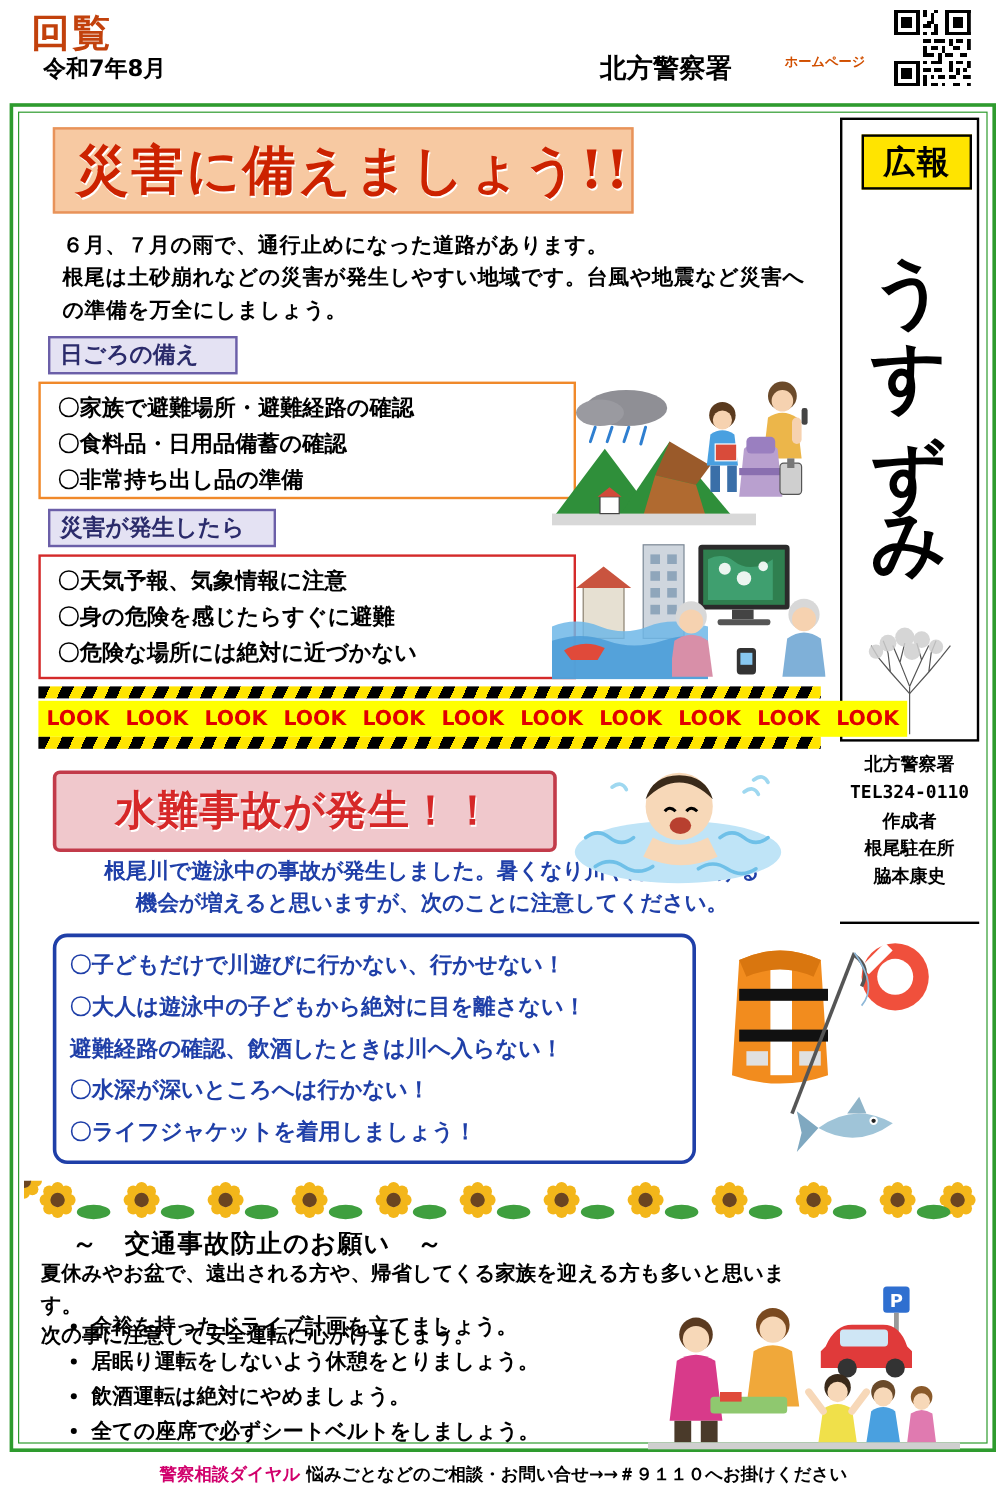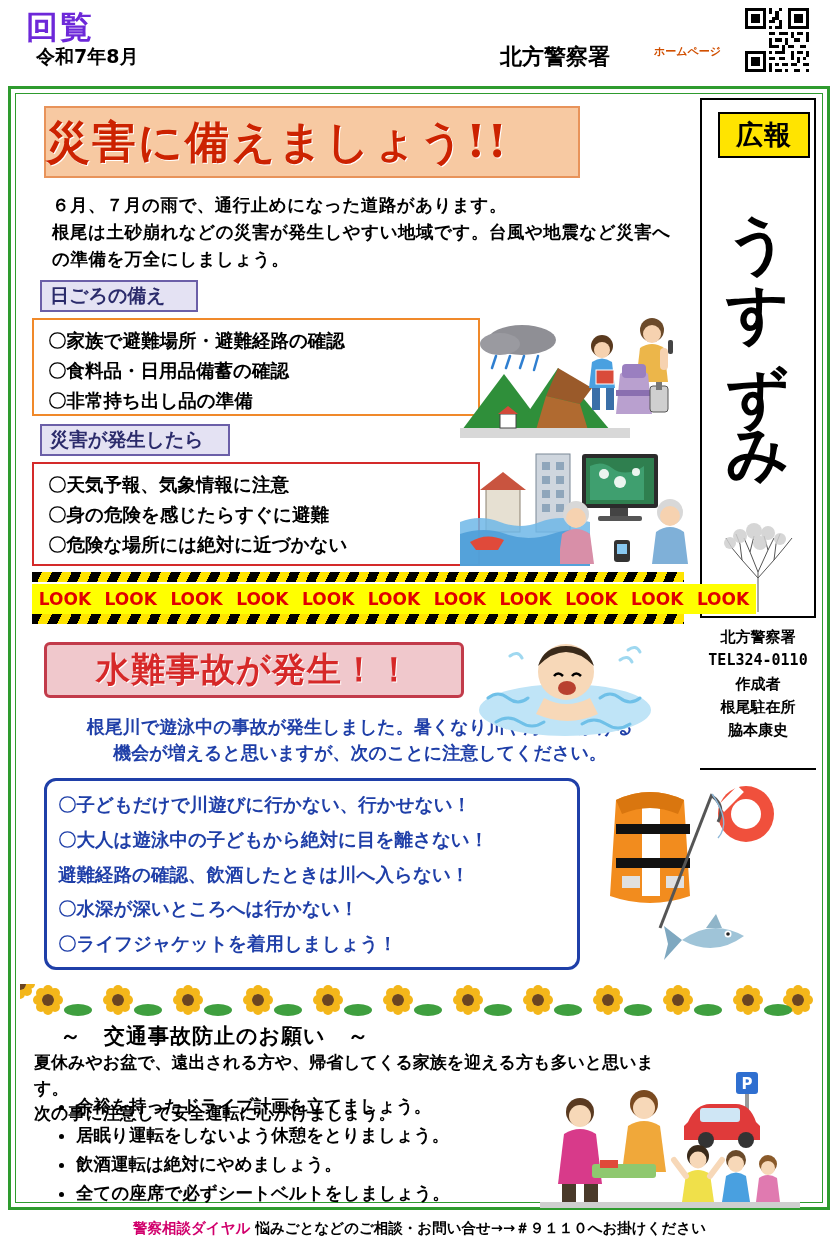--- a/index.html
+++ b/index.html
@@ -7,21 +7,21 @@
     width:839px;height:1250px;
     background:#ffffff;
     font-family:"DejaVu Sans","Liberation Sans",sans-serif;
     position:relative;
     overflow:hidden;
   }
   .page{position:absolute;inset:0;}
 
   
   .header{position:absolute;left:0;top:0;width:839px;height:84px;}
-  .hdr-kairan{position:absolute;left:26px;top:6px;font-size:32px;font-weight:bold;letter-spacing:2px;color:#6d28d9;}
+  .hdr-kairan{position:absolute;left:26px;top:6px;font-size:32px;font-weight:bold;letter-spacing:2px;color:#c2410c;}
   .hdr-date{position:absolute;left:36px;top:44px;font-size:19px;font-weight:bold;color:#000;}
   .hdr-station{position:absolute;left:500px;top:42px;font-size:22px;font-weight:bold;color:#000;}
   .hdr-hp{position:absolute;left:654px;top:44px;font-size:11px;color:#d14f00;font-weight:bold;}
   .qr{position:absolute;left:745px;top:8px;width:64px;height:64px;background:#fff;}
   .qr svg{display:block;}
 
   
   .frame{position:absolute;left:8px;top:86px;width:822px;height:1124px;border:3px solid #2e9b2e;box-sizing:border-box;background:#fff;}
   .frame-inner{position:absolute;inset:4px;border:1px solid #2e9b2e;}
 
@@ -30,21 +30,21 @@
   .banner-kouhou{position:absolute;left:718px;top:112px;width:92px;height:46px;background:#ffe400;border:2px solid #000;box-sizing:border-box;display:flex;align-items:center;justify-content:center;font-size:27px;font-weight:bold;letter-spacing:1px;}
   .banner-vert{position:absolute;left:700px;top:168px;width:116px;height:340px;display:flex;align-items:flex-start;justify-content:center;}
   .banner-vert span{writing-mode:vertical-rl;font-size:62px;font-weight:bold;line-height:1.02;letter-spacing:2px;color:#000;font-family:"DejaVu Serif","Liberation Serif",serif;}
   .banner-tree{position:absolute;left:706px;top:512px;width:104px;height:100px;}
 
   .contact{position:absolute;left:700px;top:626px;width:116px;text-align:center;font-size:15px;font-weight:bold;line-height:1.55;font-family:"DejaVu Sans Mono","Liberation Mono",monospace;color:#000;}
   .contact div{white-space:nowrap;}
   .contact-rule{position:absolute;left:700px;top:768px;width:116px;border-bottom:2px solid #000;}
 
   
-  .title1{position:absolute;left:44px;top:106px;width:536px;height:72px;background:#f7c9a2;border:2px solid #e8935a;box-sizing:border-box;display:flex;align-items:center;justify-content:flex-start;}
+  .title1{position:absolute;left:44px;top:106px;width:484px;height:72px;background:#f7c9a2;border:2px solid #e8935a;box-sizing:border-box;display:flex;align-items:center;justify-content:flex-end;}
   .title1 span{font-size:44px;font-weight:bold;color:#cc2200;letter-spacing:2px;font-family:"DejaVu Serif","Liberation Serif",serif;text-shadow:1px 1px 0 #fff;}
 
   .para1{position:absolute;left:52px;top:192px;width:620px;font-size:17.5px;font-weight:bold;line-height:1.55;color:#000;letter-spacing:0.5px;}
 
   .lbl{position:absolute;height:32px;background:#e4e2f3;border:2px solid #6b5fa8;box-sizing:border-box;display:flex;align-items:center;padding:0 8px;font-size:19px;font-weight:bold;color:#2b2b6b;}
   .lbl.l1{left:40px;top:280px;width:158px;}
   .lbl.l2{left:40px;top:424px;width:190px;}
 
   .box-or{position:absolute;left:32px;top:318px;width:448px;height:98px;border:2px solid #f0892a;box-sizing:border-box;}
   .box-rd{position:absolute;left:32px;top:462px;width:448px;height:104px;border:2px solid #d42a2a;box-sizing:border-box;}
@@ -56,21 +56,21 @@
   .ill{position:absolute;}
 
   
   .hazard-top{position:absolute;left:32px;top:572px;width:652px;height:10px;}
   .look-strip{position:absolute;left:32px;top:584px;width:724px;height:30px;background:#ffff00;display:flex;align-items:center;justify-content:space-around;}
   .look-strip span{font-size:17px;font-weight:bold;color:#e00000;font-family:"DejaVu Sans","Liberation Sans",sans-serif;}
   .hazard-bot{position:absolute;left:32px;top:614px;width:652px;height:10px;}
   .hz{background:repeating-linear-gradient(115deg,#000 0px,#000 9px,#ffe400 9px,#ffe400 18px);}
 
   
-  .title2{position:absolute;left:44px;top:642px;width:420px;height:56px;background:#f0c8cc;border:3px solid #c23b4a;border-radius:6px;box-sizing:border-box;display:flex;align-items:center;justify-content:center;}
+  .title2{position:absolute;left:44px;top:642px;width:420px;height:68px;background:#f0c8cc;border:3px solid #c23b4a;border-radius:6px;box-sizing:border-box;display:flex;align-items:center;justify-content:center;}
   .title2 span{font-size:34px;font-weight:bold;color:#d62828;letter-spacing:1px;font-family:"DejaVu Serif","Liberation Serif",serif;text-shadow:1px 1px 0 #fff;}
 
   .para2{position:absolute;left:40px;top:714px;width:640px;font-size:18px;font-weight:bold;line-height:1.45;color:#1f3fa8;letter-spacing:0px;text-align:center;font-family:"DejaVu Serif","Liberation Serif",serif;}
 
   .box-blue{position:absolute;left:44px;top:778px;width:536px;height:192px;border:3px solid #1f3fa8;border-radius:12px;box-sizing:border-box;}
   .blist3{position:absolute;left:58px;top:788px;width:516px;font-size:18.5px;font-weight:bold;line-height:1.88;color:#1f3fa8;}
 
   
   .sunflowers{position:absolute;left:20px;top:984px;width:800px;height:36px;}
 

